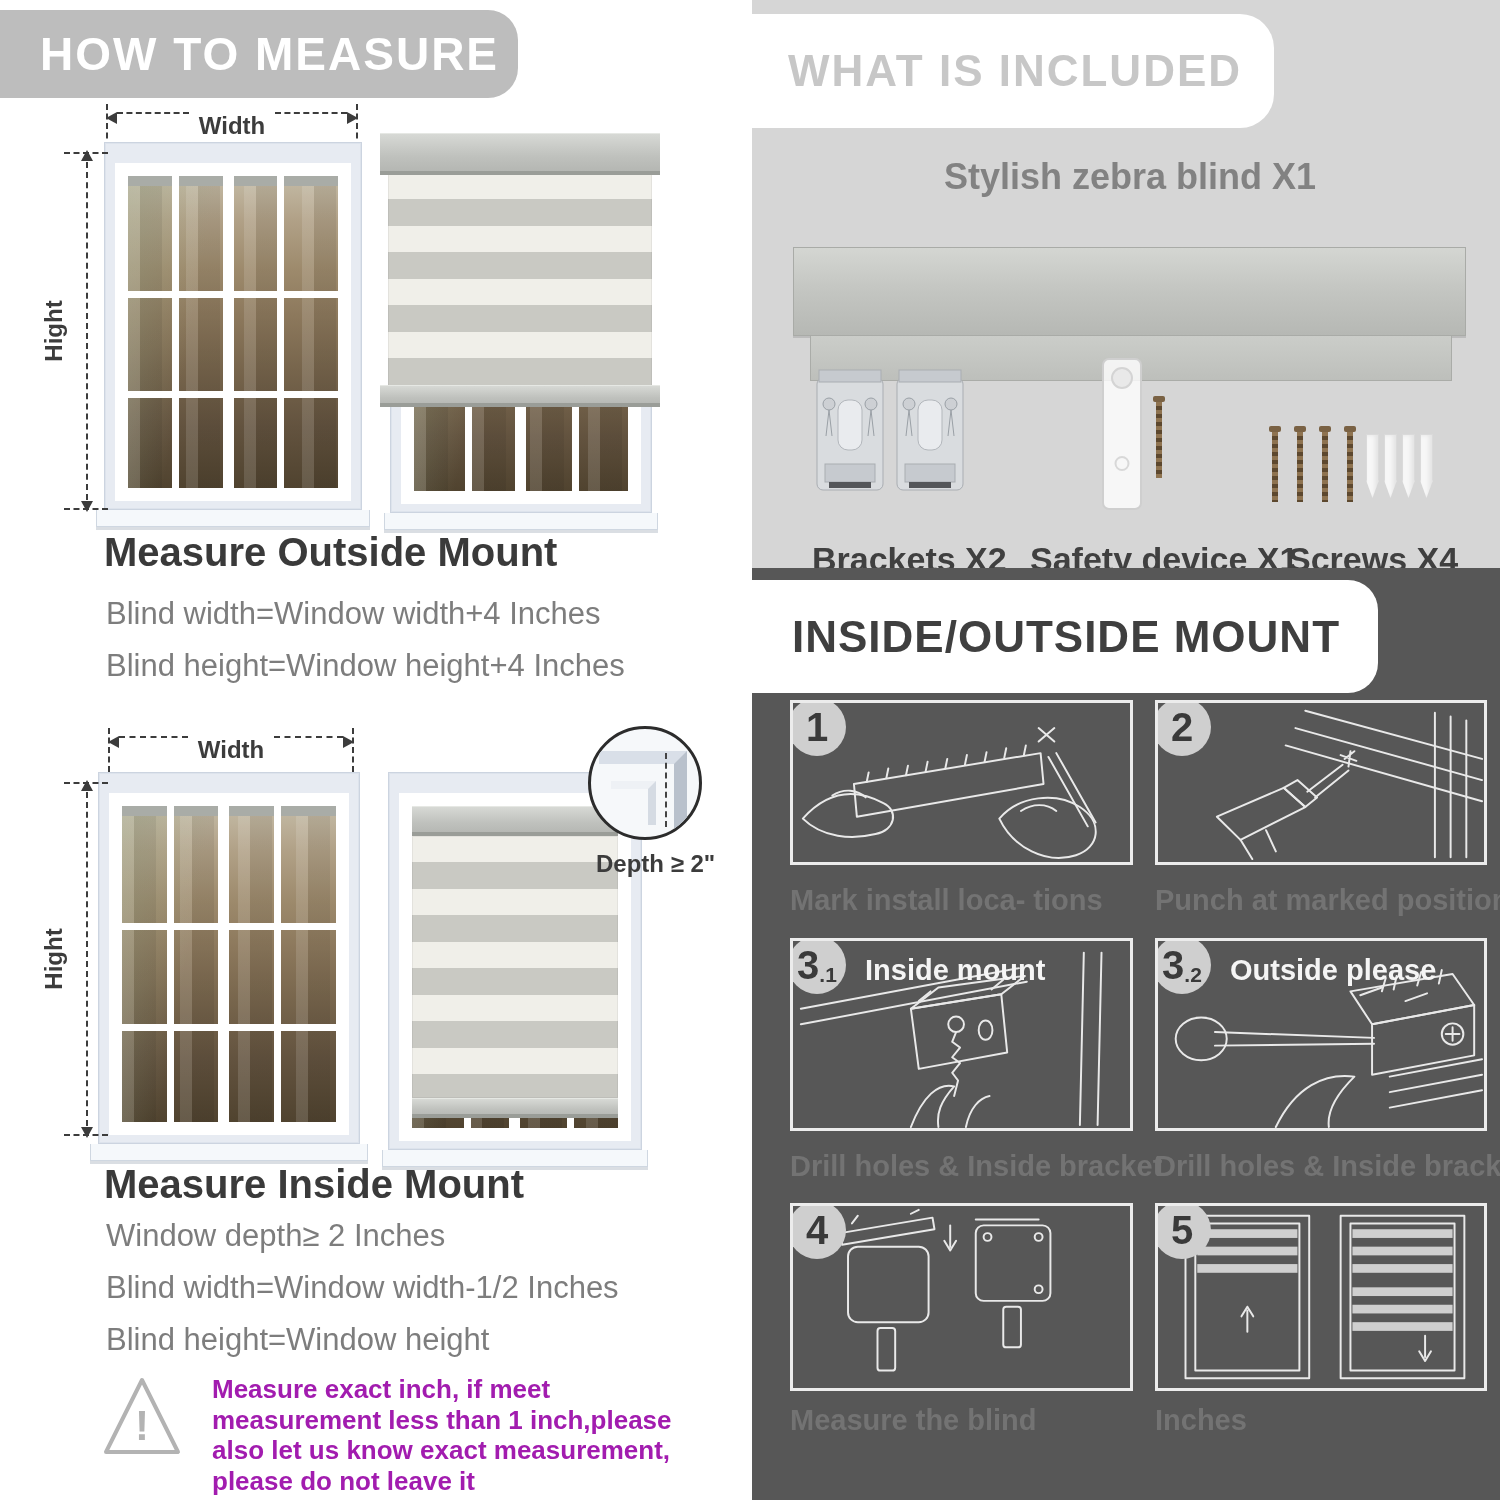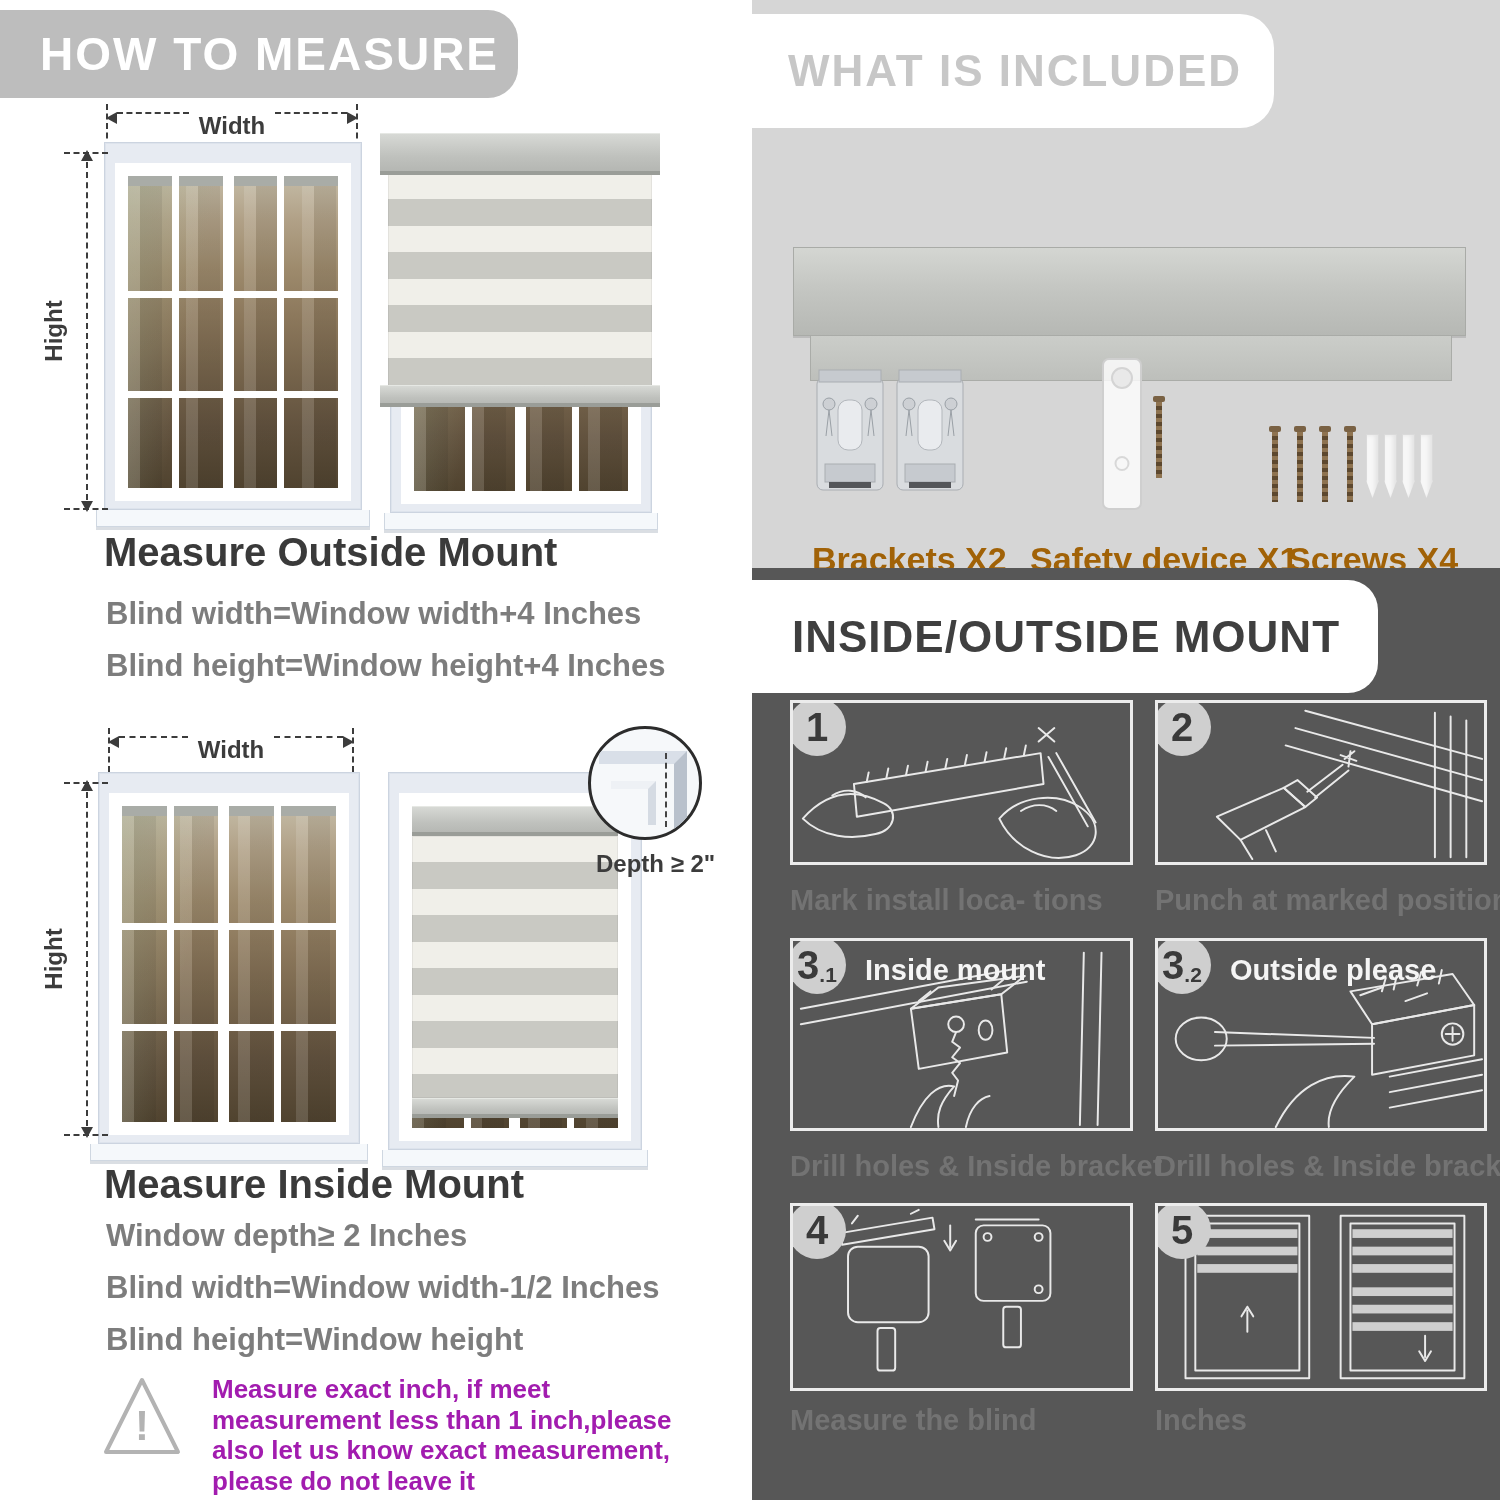--- a/index.html
+++ b/index.html
@@ -64,40 +64,40 @@
 
   
   .depth-circle { position:absolute; width:114px; height:114px; border-radius:50%; border:3px solid #2c2c2c; background:#f6f8fa; overflow:hidden; }
   .dc1 { position:absolute; left:8px; right:12px; top:22px; bottom:8px; border-top:13px solid #d9dfe8; border-right:13px solid #b9c1cc; }
   .dc2 { position:absolute; left:20px; right:43px; top:52px; bottom:12px; border-top:8px solid #eef1f5; border-right:8px solid #d5dbe3; }
   .dc-dash { position:absolute; right:32px; top:24px; height:74px; border-left:2px dashed #444; }
   .depth-lbl { position:absolute; font-size:24px; font-weight:bold; color:#3c3c3c; white-space:nowrap; }
 
   
   .m-head { position:absolute; font-size:40px; font-weight:bold; color:#3a3a3a; white-space:nowrap; }
-  .m-line { position:absolute; font-size:31px; font-weight:bold; color:#7d7d7d; white-space:nowrap; }
+  .m-line { position:absolute; font-size:31px; font-weight:normal; color:#7d7d7d; white-space:nowrap; }
 
   
   .warn-tri { position:absolute; }
   .warn-text { position:absolute; font-size:26px; font-weight:bold; color:#a21caf; line-height:1.18; width:470px; }
 
   
   .inc-bg { position:absolute; left:752px; top:0; width:748px; height:568px; background:#d6d6d6; }
   .inc-header {
     position:absolute; left:752px; top:14px; width:522px; height:114px; background:#ffffff;
     border-radius:0 34px 34px 0; color:#c7c7c7; font-size:44px; font-weight:bold;
     letter-spacing:2px; line-height:114px; padding-left:36px; white-space:nowrap;
   }
   .blind-title { position:absolute; left:880px; top:156px; width:500px; text-align:center; font-size:36px; font-weight:bold; color:#828282; }
   .headrail-top { position:absolute; left:793px; top:247px; width:673px; height:89px;
     background:linear-gradient(180deg,#d4d6d2 0%,#c3c5c1 50%,#b6b8b4 100%);
     border:1px solid #a9aba7; box-shadow:0 2px 0 rgba(0,0,0,.12); }
   .headrail-bot { position:absolute; left:810px; top:336px; width:642px; height:45px;
     background:linear-gradient(180deg,#cbcdc9 0%,#bdbfbb 100%); border:1px solid #aaaca8; border-top:none; }
-  .item-lbl { position:absolute; font-size:34px; font-weight:bold; color:#a16207; white-space:nowrap; }
+  .item-lbl { position:absolute; font-size:34px; font-weight:bold; color:#404040; white-space:nowrap; }
 
   .screw { position:absolute; width:6px; background:repeating-linear-gradient(180deg,#8e7350 0 4px,#5d482e 4px 8px); }
   .screw::before { content:""; position:absolute; top:-6px; left:-3px; width:12px; height:6px; background:#7a6244; border-radius:2px; }
   .anchor { position:absolute; width:13px; background:#f7f7f7; border:1px solid #dadada;
     clip-path:polygon(0 0,100% 0,100% 72%,50% 100%,0 72%); box-shadow:inset -3px 0 4px rgba(0,0,0,.08); }
   .safety { position:absolute; width:40px; height:152px; background:rgba(255,255,255,.8); border:2px solid #cfcfcf; border-radius:7px; }
   .safety::before { content:""; position:absolute; left:50%; top:7px; transform:translateX(-50%); width:18px; height:18px; border:2px solid #d4d4d4; border-radius:50%; background:#e9e9e9; }
   .safety::after { content:""; position:absolute; left:50%; top:96px; transform:translateX(-50%); width:11px; height:11px; border:2px solid #d8d8d8; border-radius:50%; }
 
   
@@ -239,20 +239,21 @@
   <div class="m-line" style="left:106px; top:1322px;">Blind height=Window height</div>
 
   <svg class="warn-tri" style="left:100px; top:1374px;" width="84" height="86" viewBox="0 0 84 86">
     <path d="M42 6 L78 78 L6 78 Z" fill="none" stroke="#b3b3b3" stroke-width="4" stroke-linejoin="round"></path>
     <text x="42" y="66" text-anchor="middle" font-size="42" font-weight="bold" fill="#b3b3b3" font-family="Liberation Sans, sans-serif">!</text>
   </svg>
   <div class="warn-text" style="left:212px; top:1374px;">Measure exact inch, if meet measurement less than 1 inch,please also let us know exact measurement, please do not leave it</div>
 
   <div class="inc-bg"></div>
   <div class="inc-header">WHAT IS INCLUDED</div>
+  <div class="blind-title">Stylish zebra blind X1</div>
 
   <div class="headrail-top"></div>
   <div class="headrail-bot"></div>
 
   <svg class="abs" style="left:815px; top:368px;" width="150" height="138" viewBox="0 0 150 138">
     <g>
       <rect x="2" y="10" width="66" height="112" rx="6" fill="#d9dcdf" stroke="#a9adb2"></rect>
       <rect x="4" y="2" width="62" height="12" fill="#c6cacf" stroke="#a9adb2"></rect>
       <rect x="23" y="32" width="24" height="50" rx="10" fill="#e9ebee" stroke="#b3b7bc"></rect>
       <circle cx="14" cy="36" r="6" fill="#cdd0d4" stroke="#9aa0a6"></circle>

